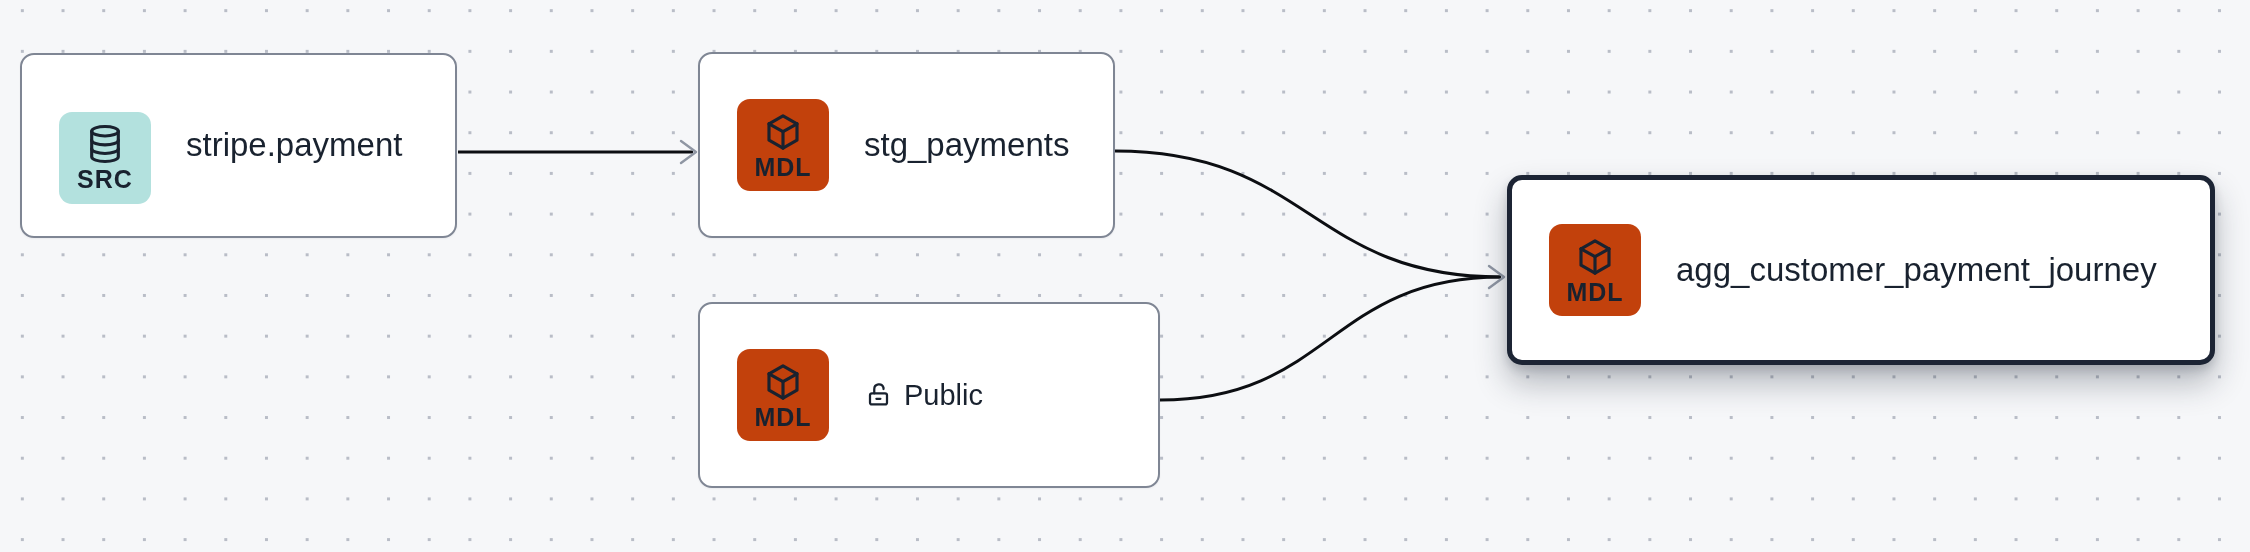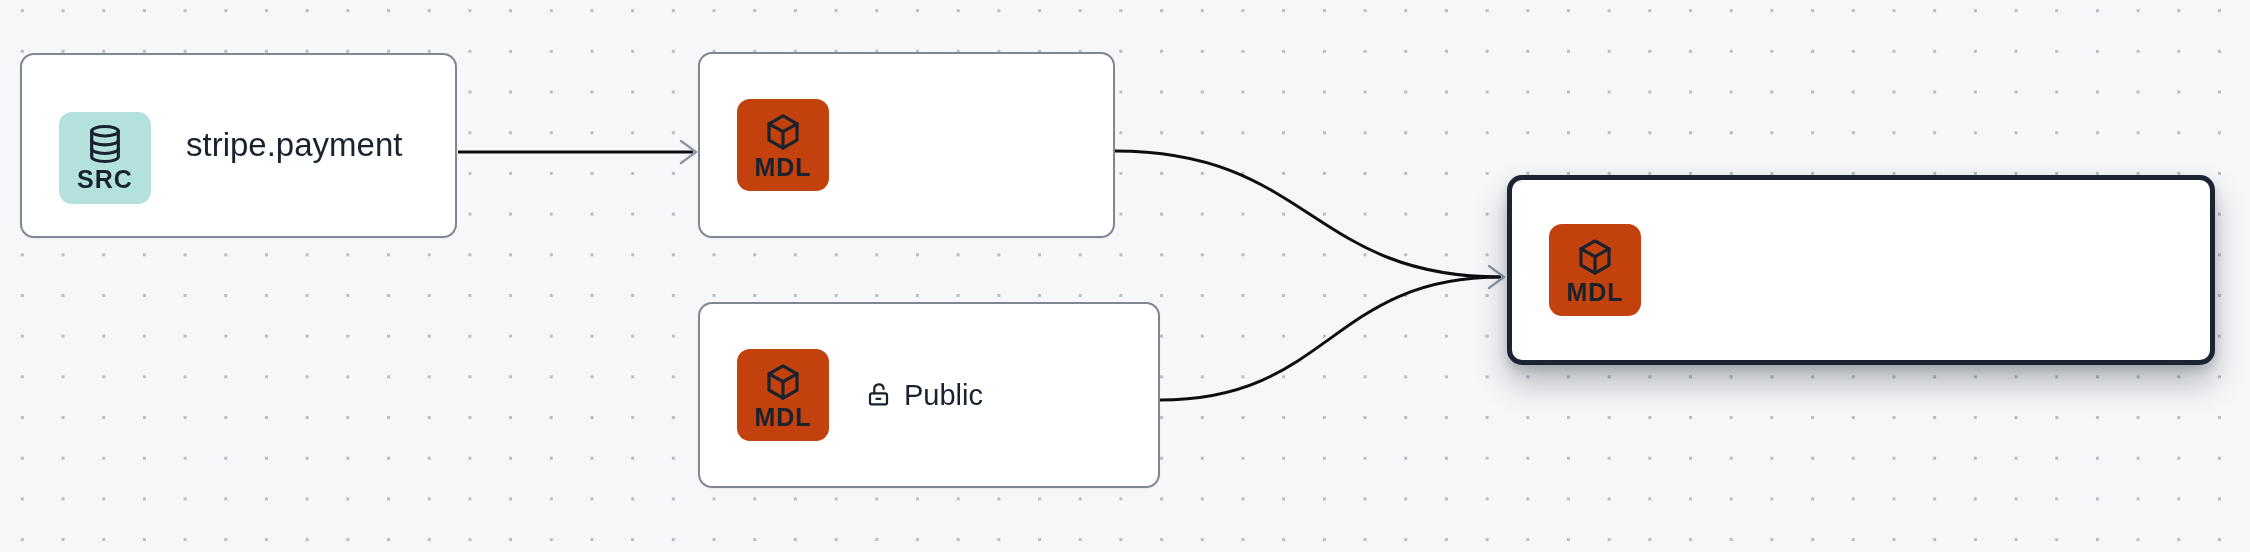--- a/index.html
+++ b/index.html
@@ -146,20 +146,23 @@
     <div class="badge mdl">
       <span>
         <svg width="42" height="42" viewBox="0 0 24 24">
           <path class="icon-stroke" d="M12 2.8 L20 7.3 V16.7 L12 21.2 L4 16.7 V7.3 Z"></path>
           <path class="icon-stroke" d="M4 7.3 L12 11.8 L20 7.3"></path>
           <path class="icon-stroke" d="M12 11.8 V21.2"></path>
         </svg>
       </span>
       <span class="badge-label">MDL</span>
     </div>
+    <div class="node-text">
+      <span class="node-title">stg_payments</span>
+    </div>
   </div>
 
   <div class="node" id="node-fct-orders">
     <div class="badge mdl">
       <span>
         <svg width="42" height="42" viewBox="0 0 24 24">
           <path class="icon-stroke" d="M12 2.8 L20 7.3 V16.7 L12 21.2 L4 16.7 V7.3 Z"></path>
           <path class="icon-stroke" d="M4 7.3 L12 11.8 L20 7.3"></path>
           <path class="icon-stroke" d="M12 11.8 V21.2"></path>
         </svg>
@@ -184,15 +187,18 @@
     <div class="badge mdl">
       <span>
         <svg width="42" height="42" viewBox="0 0 24 24">
           <path class="icon-stroke" d="M12 2.8 L20 7.3 V16.7 L12 21.2 L4 16.7 V7.3 Z"></path>
           <path class="icon-stroke" d="M4 7.3 L12 11.8 L20 7.3"></path>
           <path class="icon-stroke" d="M12 11.8 V21.2"></path>
         </svg>
       </span>
       <span class="badge-label">MDL</span>
     </div>
+    <div class="node-text">
+      <span class="node-title">agg_customer_payment_journey</span>
+    </div>
   </div>
 
 </div>
 
 </body></html>

